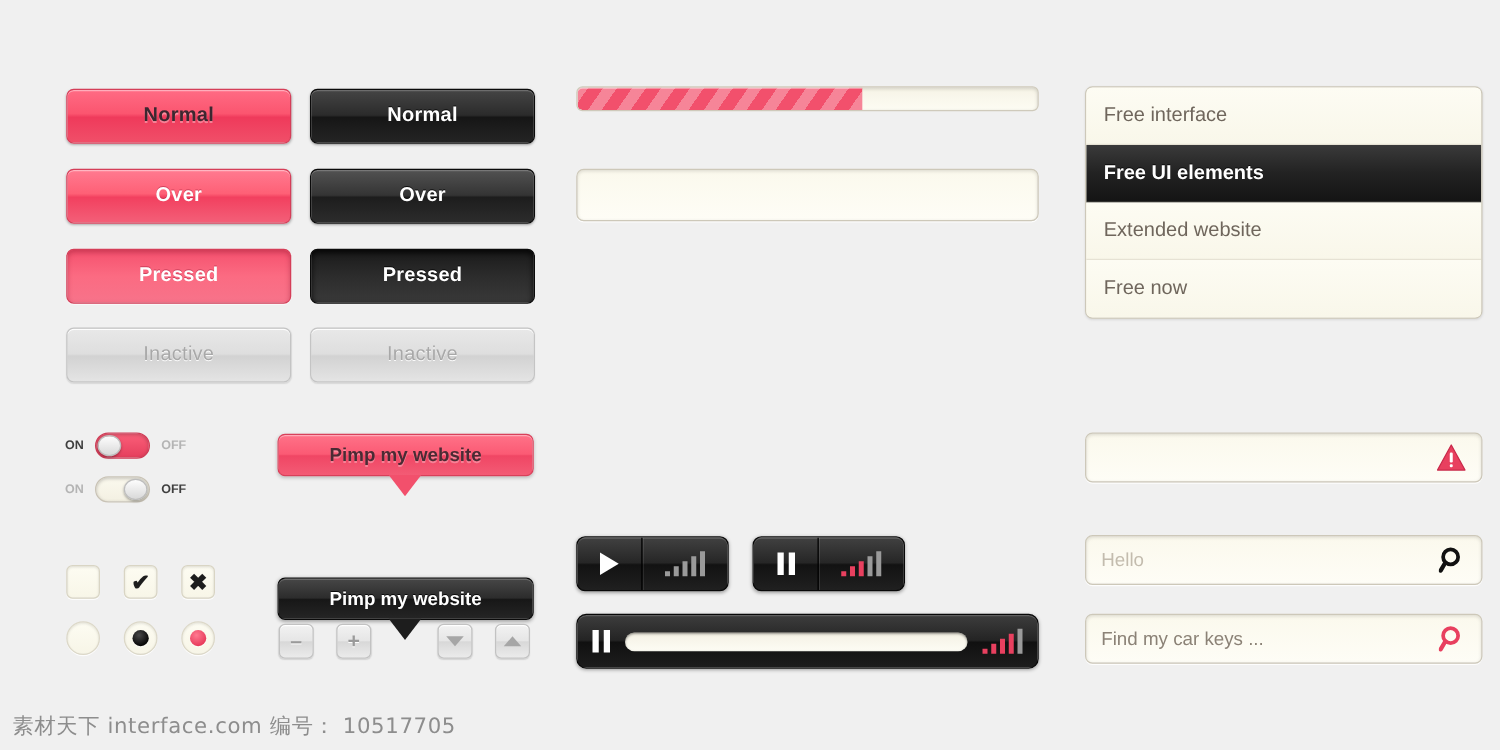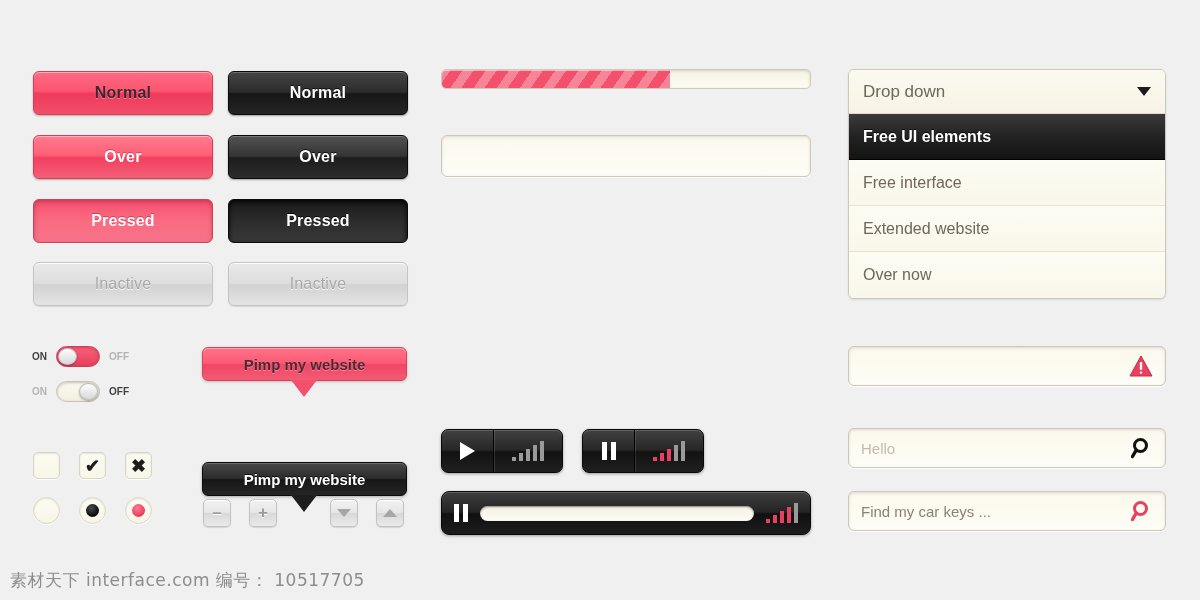--- a/index.html
+++ b/index.html
@@ -7,21 +7,21 @@
   body {
     background: #f0f0f0;
     font-family: "Liberation Sans", sans-serif;
     position: relative;
     overflow: hidden;
   }
 
   .stage { position: absolute; inset: 0; }
 
   
-  .abs { position: absolute; }
+  .abs { position: absolute; margin-left: 20px; }
 
   
   .btn {
     width: 180px; height: 44px;
     border-radius: 6px;
     display: flex; align-items: center; justify-content: center;
     font-size: 16px; font-weight: bold;
     letter-spacing: .2px;
     cursor: pointer;
     user-select: none;
@@ -392,28 +392,24 @@
     <span class="eq" id="eq-big">
       <i class="on"></i>
         <i class="on"></i>
         <i class="on"></i>
         <i class="on"></i>
         <i></i>
     </span>
   </div>
 
   <div class="abs dd" style="left:848px; top:69px;">
-    <div class="dd-head">
-      <span>Drop down</span>
-      <span class="caret"></span>
-    </div>
+    <div class="dd-item">Free interface</div>
     <div class="dd-item sel">Free UI elements</div>
-    <div class="dd-item">Free interface</div>
     <div class="dd-item">Extended website</div>
-    <div class="dd-item">Over now</div>
+    <div class="dd-item">Free now</div>
   </div>
 
   <div class="abs field rightin" style="left:848px; top:346px; justify-content:space-between;">
     <span></span>
     <svg class="warn" viewBox="0 0 24 22">
       <path d="M12 1 L23 21 L1 21 Z" fill="#e8405f" stroke="#c9294a" stroke-width="1" stroke-linejoin="round"></path>
       <rect x="10.8" y="7" width="2.4" height="8" rx="1" fill="#fff"></rect>
       <rect x="10.8" y="16.4" width="2.4" height="2.4" rx="1" fill="#fff"></rect>
     </svg>
   </div>

